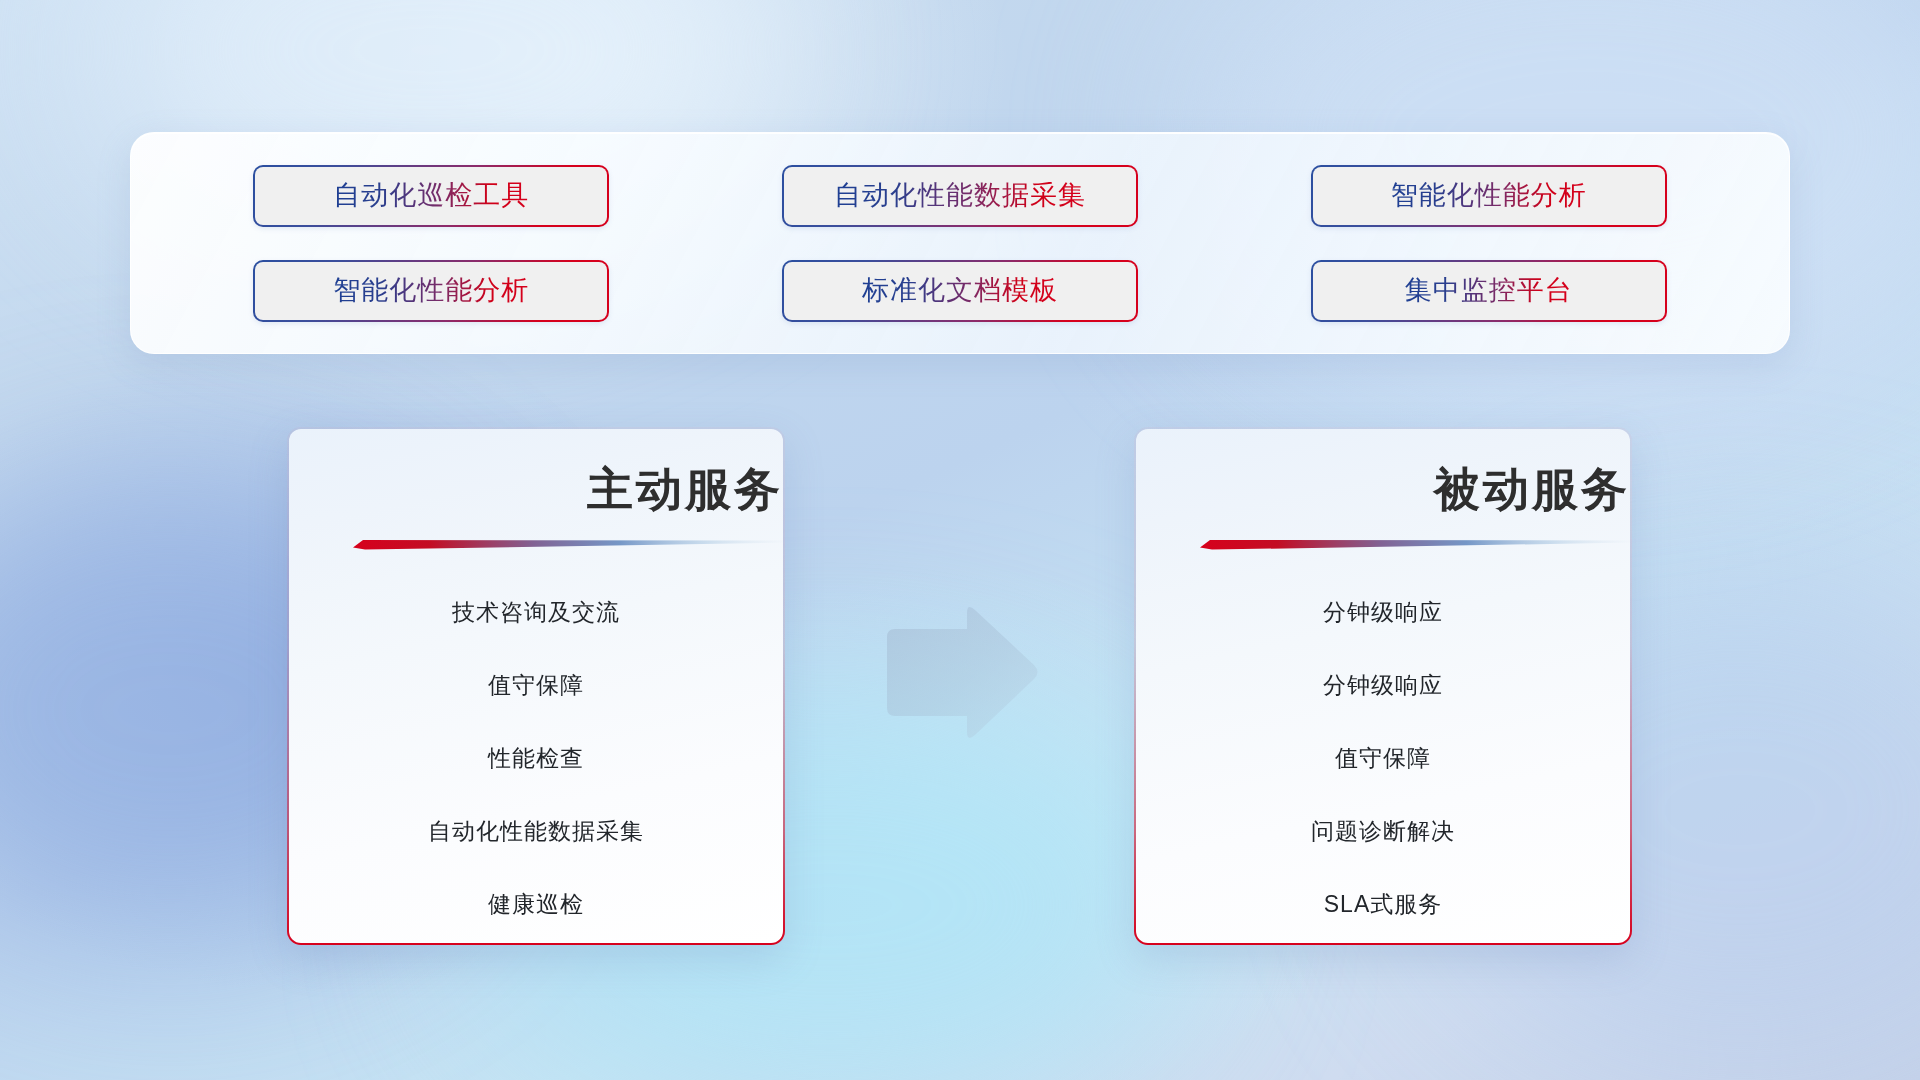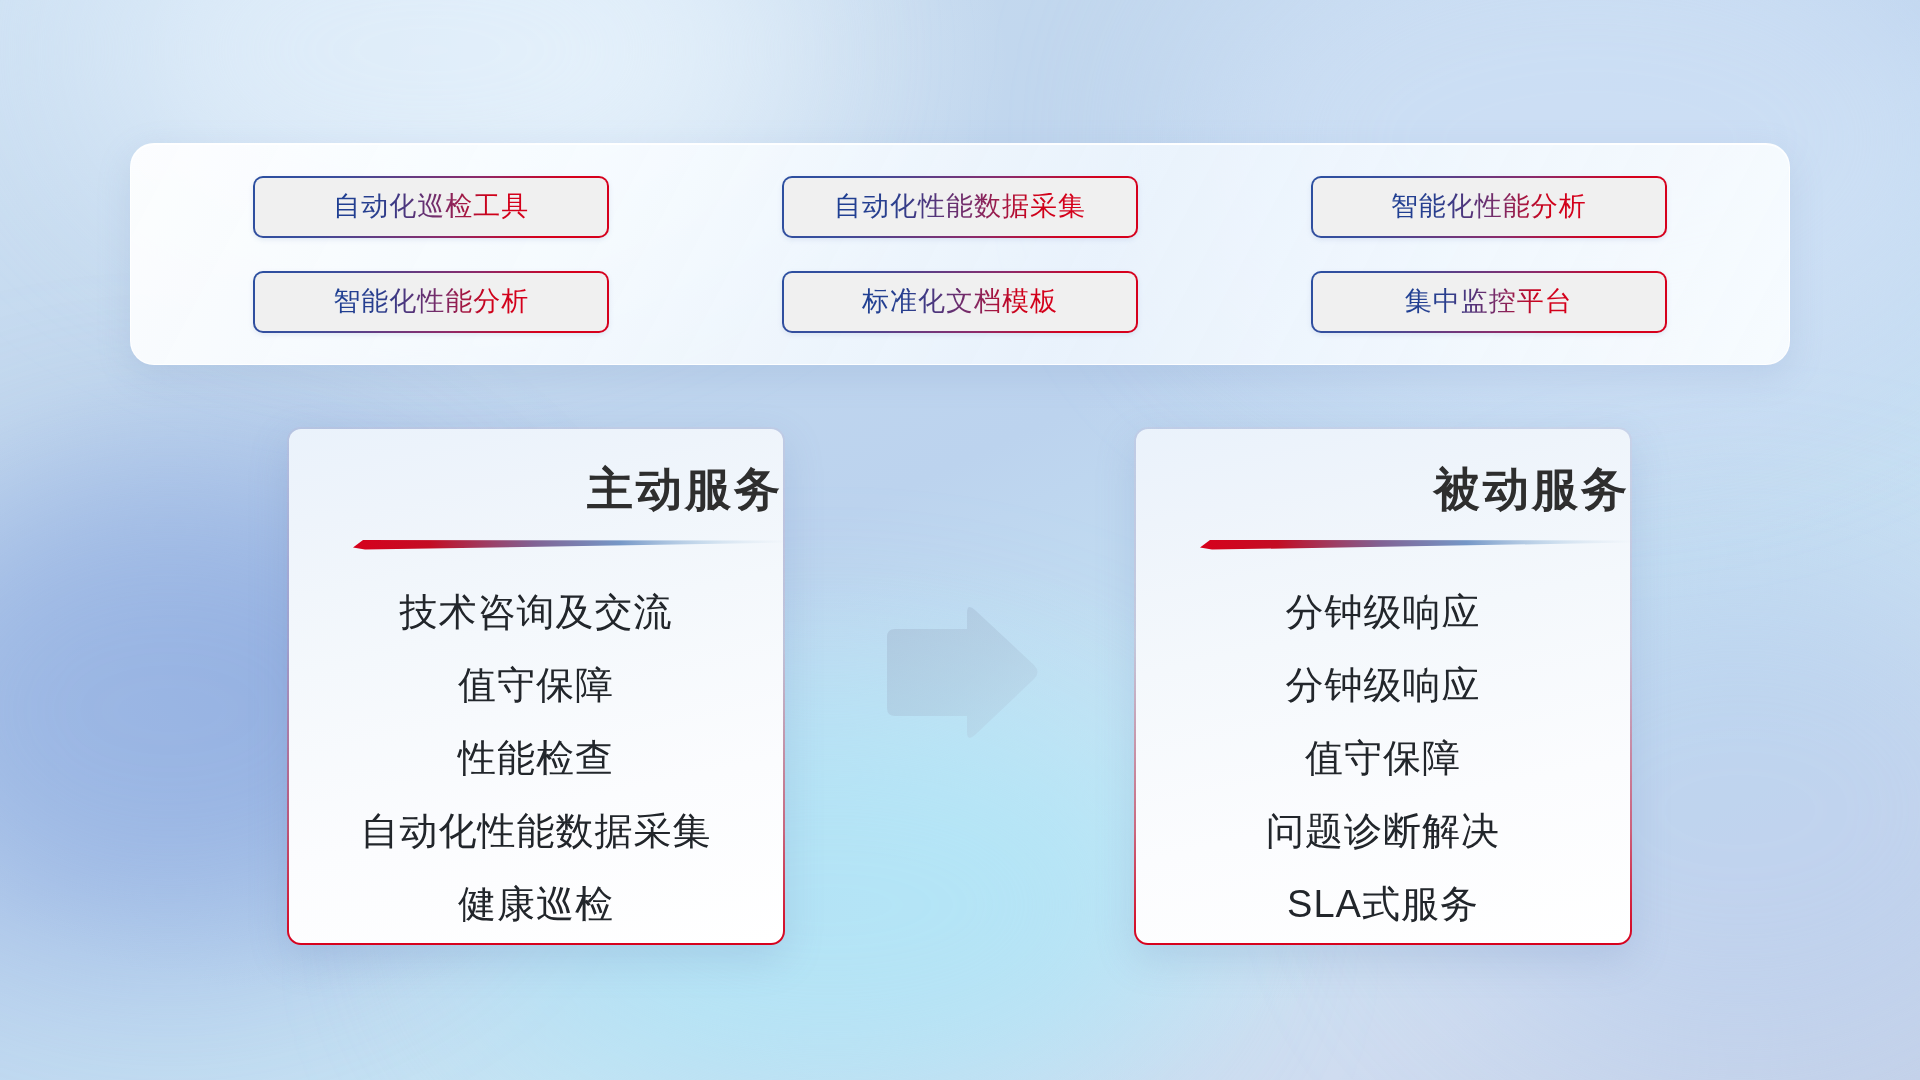--- a/index.html
+++ b/index.html
@@ -32,21 +32,21 @@
   .blob-a { left: -140px; top: 470px; width: 620px; height: 480px; background: rgba(132,163,222,0.50); }
   .blob-b { left: 470px; top: 690px; width: 720px; height: 430px; background: rgba(170,226,246,0.62); }
   .blob-c { left: 1420px; top: 560px; width: 640px; height: 500px; background: rgba(176,200,236,0.45); }
   .blob-d { left: 1180px; top: -120px; width: 820px; height: 520px; background: rgba(214,229,247,0.55); }
   .blob-e { left: 80px; top: -160px; width: 700px; height: 420px; background: rgba(226,240,251,0.70); }
 
   
   #tag-panel {
     position: absolute;
     left: 130px;
-    top: 143px;
+    top: 132px;
     width: 1660px;
     height: 222px;
     border-radius: 24px;
     background: linear-gradient(118deg,
        rgba(255,255,255,0.92) 0%,
        rgba(248,252,255,0.90) 28%,
        rgba(240,247,254,0.86) 58%,
        rgba(250,253,255,0.93) 100%);
     box-shadow: 0 10px 34px rgba(110,140,190,0.18),
                 inset 0 1px 0 rgba(255,255,255,0.95);
@@ -143,21 +143,21 @@
     display: flex;
     flex-direction: column;
     align-items: center;
     gap: 0;
   }
   .card-list li {
     height: 73px;
     display: flex;
     align-items: center;
     justify-content: center;
-    font-size: 38px;
+    font-size: 23px;
     color: #22262b;
     letter-spacing: 1px;
     white-space: nowrap;
   }
 
   
   #flow-arrow {
     position: absolute;
     left: 881px;
     top: 601px;

